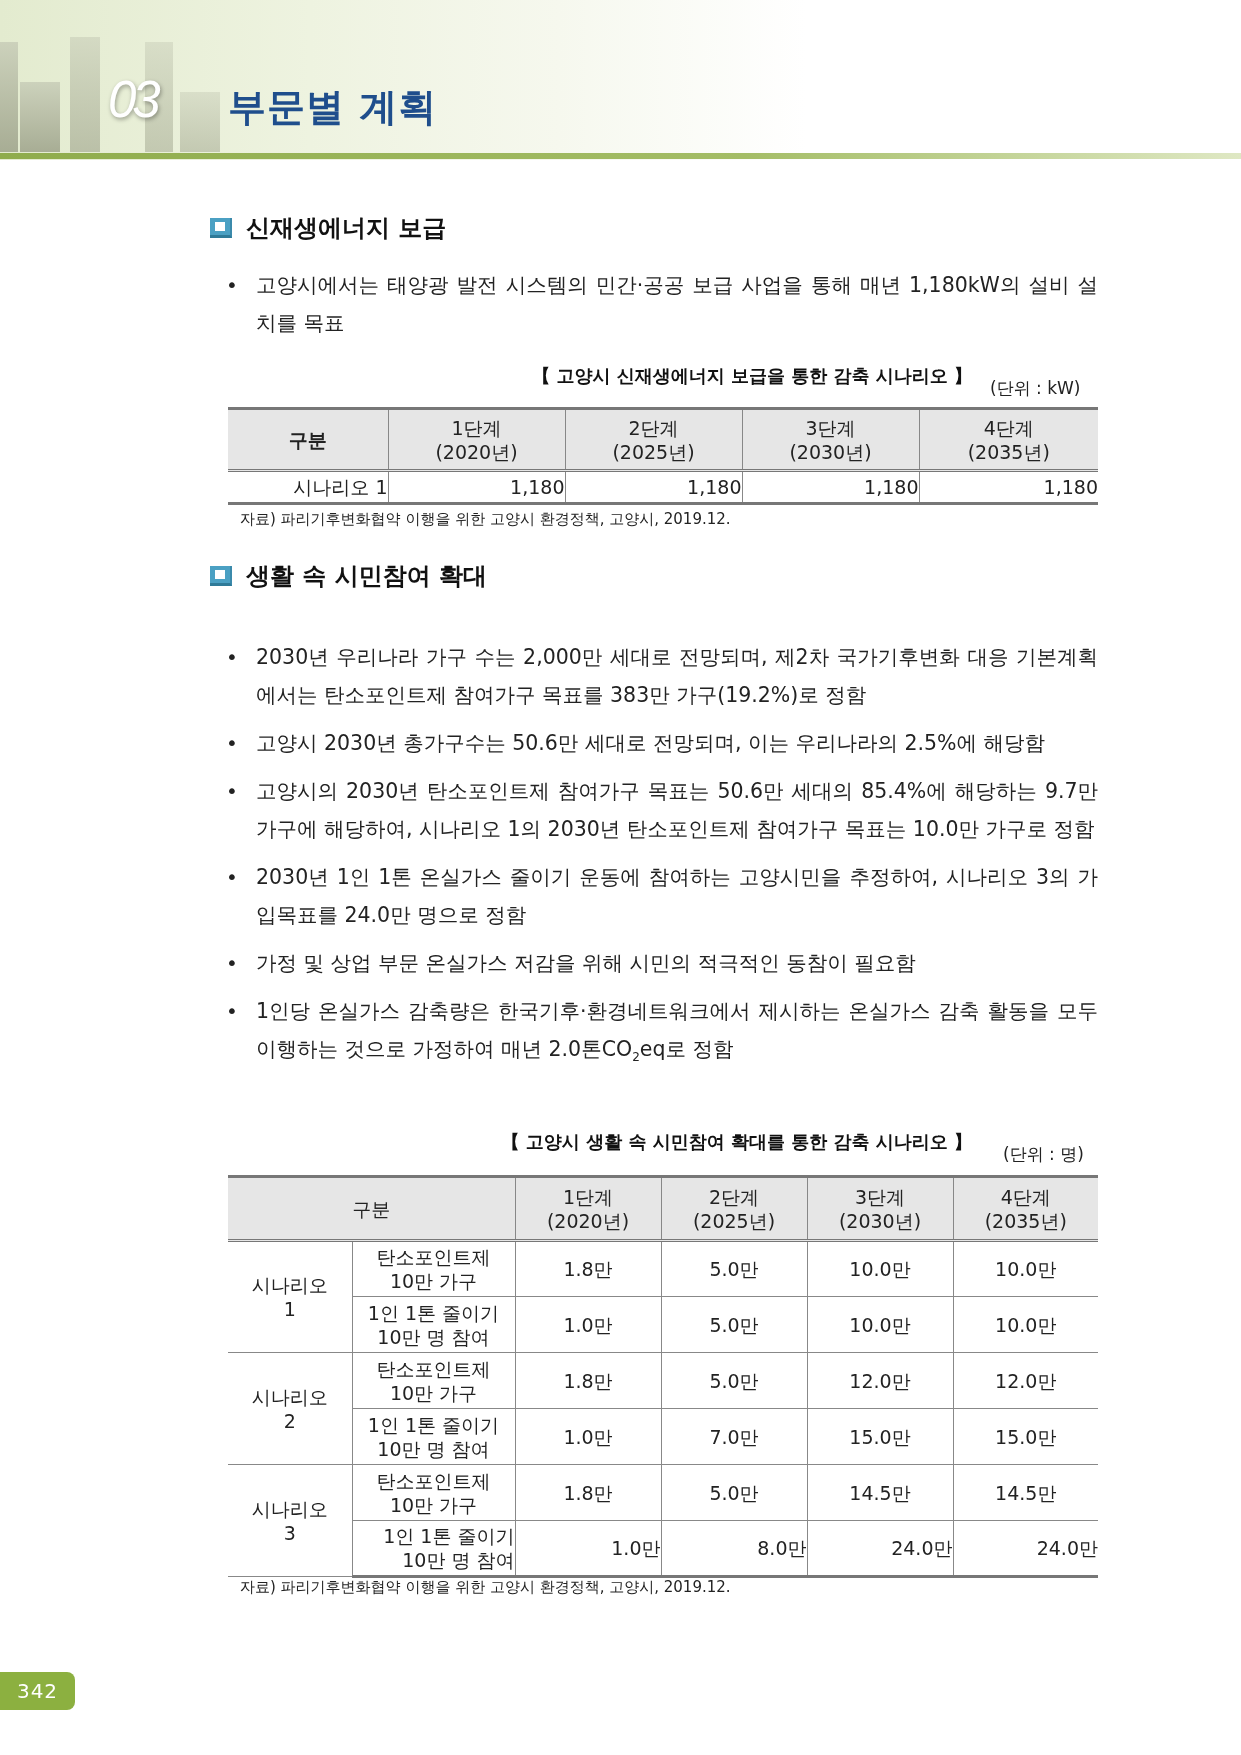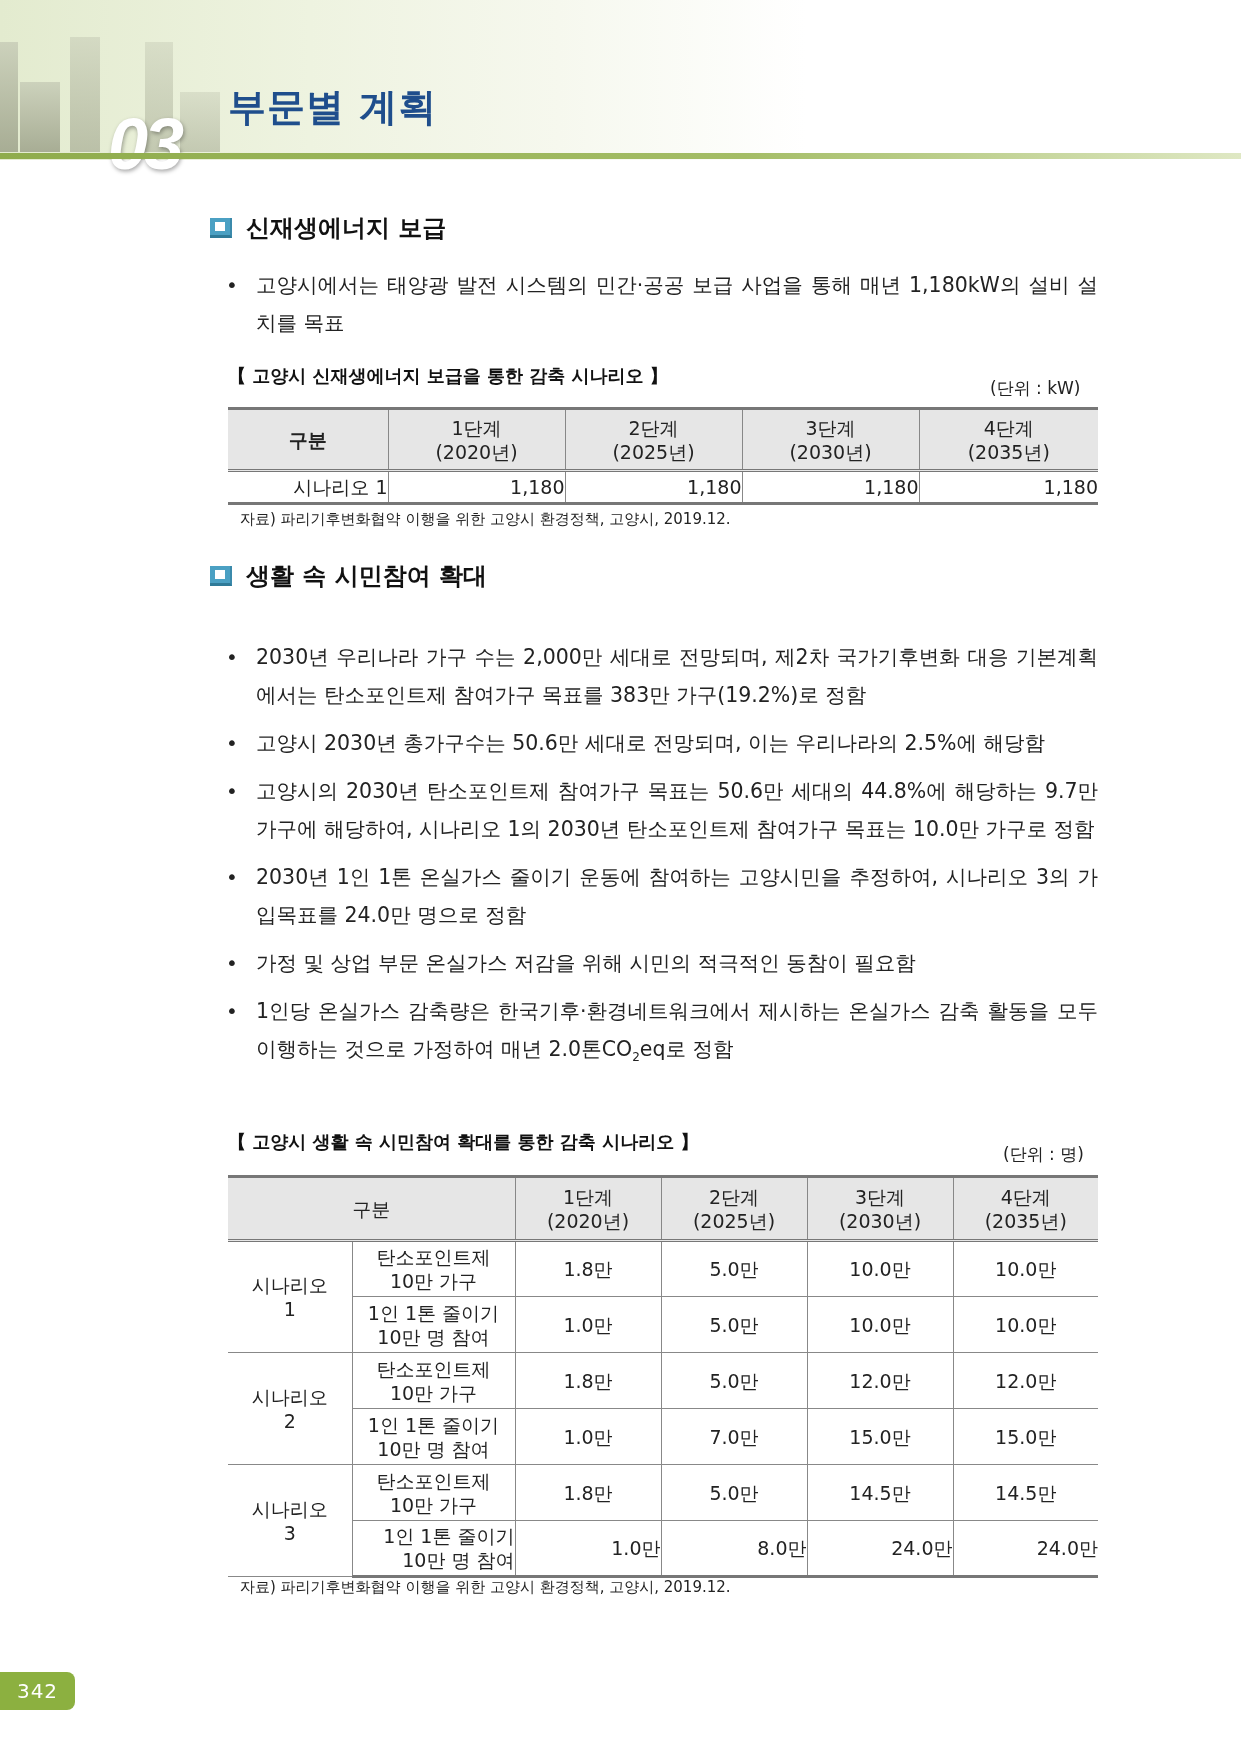--- a/index.html
+++ b/index.html
@@ -7,43 +7,43 @@
     width: 1241px; height: 1755px; background: #ffffff; position: relative; overflow: hidden;
     font-family: "DejaVu Sans", "Liberation Sans", sans-serif; color: #222;
   }
   .header {
     position: absolute; left: 0; top: 0; width: 1241px; height: 160px;
     background: linear-gradient(90deg, #e3ebcf 0%, #eef3e0 25%, #f6f8ee 45%, #ffffff 65%);
   }
   .header .bldg { position: absolute; bottom: 8px; background: linear-gradient(180deg,#c8cdb8,#9da28a); opacity: .85; }
   .header .num {
     position: absolute; left: 108px; top: 60px; font-family: "Liberation Sans", sans-serif;
-    font-size: 72px; font-weight: bold; font-style: italic; color: #fff; letter-spacing: -4px;
-    text-shadow: 1px 2px 4px rgba(0,0,0,.35); line-height: 80px; margin-top: 44px;
+    font-size: 51px; font-weight: normal; font-style: italic; color: #fff; letter-spacing: -4px;
+    text-shadow: 1px 2px 4px rgba(0,0,0,.35); line-height: 80px;
   }
   .header .title {
     position: absolute; left: 228px; top: 82px; font-size: 38px; font-weight: bold; color: #1f4e8c;
     letter-spacing: 1px;
   }
   .header .rule {
     position: absolute; left: 0; top: 153px; width: 1241px; height: 6px;
     background: linear-gradient(90deg, #8fac4c 0%, #a4bd66 60%, #dfe8c4 100%);
   }
   .section-title {
     position: absolute; left: 210px; display: flex; align-items: center; font-size: 24px; font-weight: bold; color: #111;
   }
   .sq-icon {
     width: 22px; height: 20px; background: #4ba0c3; margin-right: 14px; position: relative;
     border-bottom: 3px solid #2f7a98; border-right: 2px solid #3b8aab;
   }
   .sq-icon::after { content: ""; position: absolute; left: 5px; top: 4px; width: 10px; height: 9px; background: #fff; }
   .bullets { position: absolute; left: 226px; width: 872px; font-size: 20.5px; line-height: 38px; color: #222; }
   .bullet { position: relative; padding-left: 30px; margin-bottom: 10px; text-align: justify; }
   .bullet::before { content: "•"; position: absolute; left: 0; top: 0; font-size: 20px; }
-  .caption { position: absolute; font-size: 18px; font-weight: bold; color: #111; text-align: left; }
+  .caption { position: absolute; font-size: 18px; font-weight: bold; color: #111; text-align: right; }
   .unit { position: absolute; font-size: 17px; color: #222; }
   table.t { position: absolute; border-collapse: collapse; font-size: 19px; color: #222; padding-left: 16px; }
   table.t th, table.t td { border: 1px solid #888; text-align: center; vertical-align: middle; line-height: 24px; }
   table.t thead th { background: #e6e6e6; font-weight: normal; }
   table.t thead tr:first-child th { border-top: 3px solid #777; }
   table.t thead tr:last-child th, table.t thead th { border-bottom: 3px double #777; }
   table.t tbody tr:last-child td { border-bottom: 3px solid #777; text-align: right; }
   table.t th:first-child, table.t td:first-child { border-left: none; }
   table.t th:last-child, table.t td:last-child { border-right: none; }
   .source { position: absolute; font-size: 15px; color: #222; }
@@ -121,21 +121,21 @@
 <div class="source" style="left:240px;top:510px;">자료) 파리기후변화협약 이행을 위한 고양시 환경정책, 고양시, 2019.12.</div>
 
 <div class="section-title" style="top:560px;">
   <span class="sq-icon"></span>
   <span>생활 속 시민참여 확대</span>
 </div>
 
 <div class="bullets" style="top:638px;">
   <div class="bullet">2030년 우리나라 가구 수는 2,000만 세대로 전망되며, 제2차 국가기후변화 대응 기본계획에서는 탄소포인트제 참여가구 목표를 383만 가구(19.2%)로 정함</div>
   <div class="bullet">고양시 2030년 총가구수는 50.6만 세대로 전망되며, 이는 우리나라의 2.5%에 해당함</div>
-  <div class="bullet">고양시의 2030년 탄소포인트제 참여가구 목표는 50.6만 세대의 44.8%에 해당하는 9.7만 가구에 해당하여, 시나리오 1의 2030년 탄소포인트제 참여가구 목표는 10.0만 가구로 정함</div>
+  <div class="bullet">고양시의 2030년 탄소포인트제 참여가구 목표는 50.6만 세대의 85.4%에 해당하는 9.7만 가구에 해당하여, 시나리오 1의 2030년 탄소포인트제 참여가구 목표는 10.0만 가구로 정함</div>
   <div class="bullet">2030년 1인 1톤 온실가스 줄이기 운동에 참여하는 고양시민을 추정하여, 시나리오 3의 가입목표를 24.0만 명으로 정함</div>
   <div class="bullet">가정 및 상업 부문 온실가스 저감을 위해 시민의 적극적인 동참이 필요함</div>
   <div class="bullet"><span>1인당 온실가스 감축량은 한국기후·환경네트워크에서 제시하는 온실가스 감축 활동을 모두 이행하는 것으로 가정하여 매년 2.0톤CO</span><sub>2</sub><span>eq로 정함</span></div>
 </div>
 
 <div class="caption" style="left:228px;width:744px;top:1130px;">【 고양시 생활 속 시민참여 확대를 통한 감축 시나리오 】</div>
 <div class="unit" style="left:1003px;top:1143px;">(단위 : 명)</div>
 
 <table class="t" style="left:228px;top:1175px;width:870px;">
   <colgroup>

